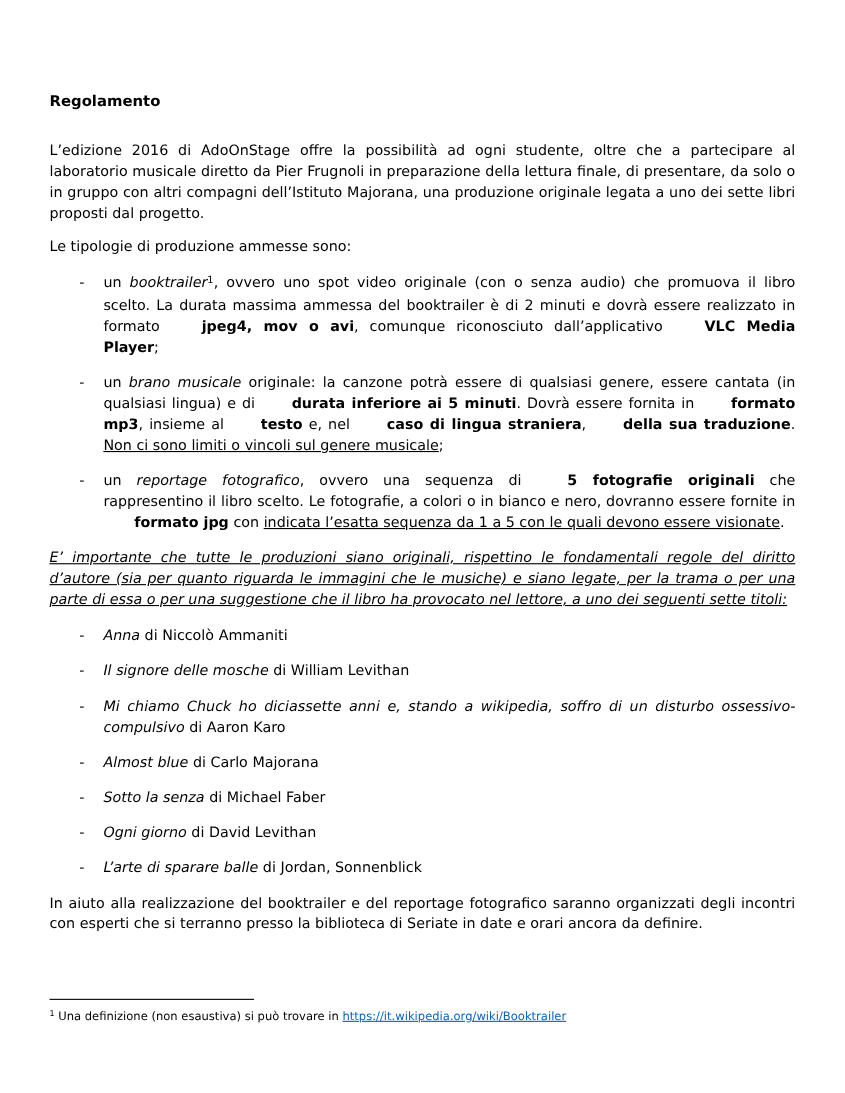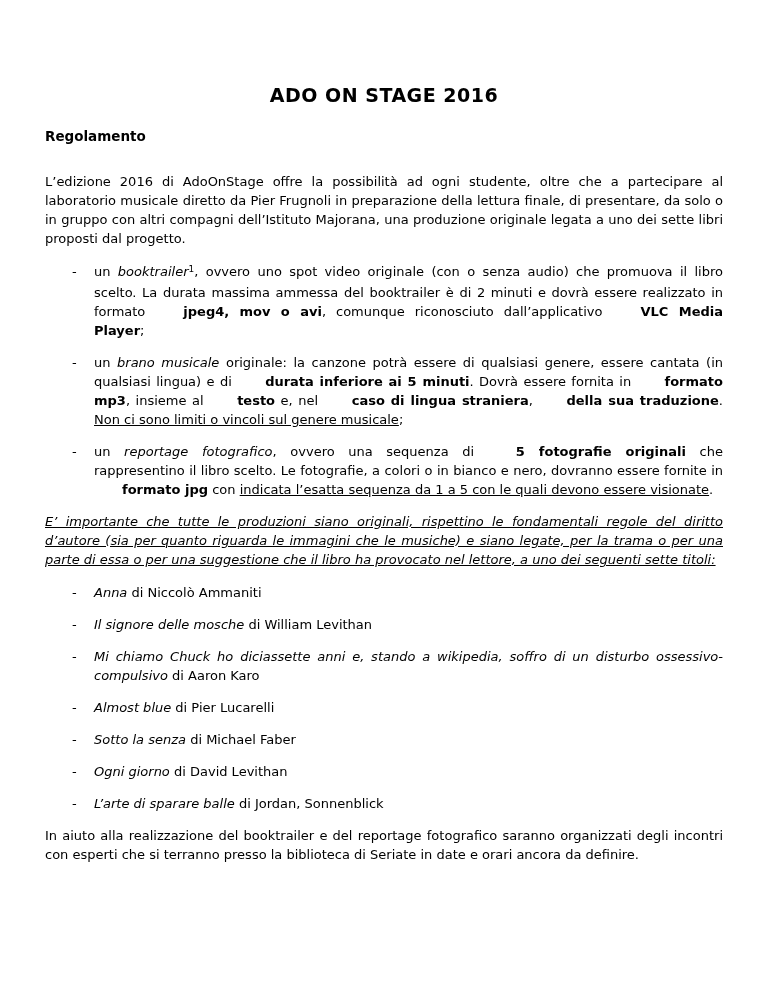--- a/index.html
+++ b/index.html
@@ -89,25 +89,25 @@
   .footnote-text {
     font-size: 10.5px;
     line-height: 15px;
     color: #000000;
   }
 </style>
 </head>
 <body>
 
 <div class="page">
-  <h1 class="doc-title">ADO ON STAGE 2016</h1>
   <h2 class="doc-subtitle">Regolamento</h2>
 
   <div class="doc-body">
       <p><span>L’edizione 2016 di AdoOnStage offre la possibilità ad ogni studente, oltre che a partecipare al laboratorio musicale diretto da Pier Frugnoli in preparazione della lettura finale, di presentare, da solo o in gruppo con altri compagni dell’Istituto Majorana, una produzione originale legata a uno dei sette libri proposti dal progetto.</span></p>
+      <p><span>Le tipologie di produzione ammesse sono:</span></p>
       <div class="list">
         <div class="list-item">
           <span class="marker">-</span>
           <span class="li-content"><span>un </span><span class="i">booktrailer</span><span class="sup">1</span><span>, ovvero uno spot video originale (con o senza audio) che promuova il libro scelto. La durata massima ammessa del booktrailer è di 2 minuti e dovrà essere realizzato in formato </span><span class="b">jpeg4, mov o avi</span><span>, comunque riconosciuto dall’applicativo </span><span class="b">VLC Media Player</span><span>;</span></span>
         </div>
         <div class="list-item">
           <span class="marker">-</span>
           <span class="li-content"><span>un </span><span class="i">brano musicale</span><span> originale: la canzone potrà essere di qualsiasi genere, essere cantata (in qualsiasi lingua) e di </span><span class="b">durata inferiore ai 5 minuti</span><span>. Dovrà essere fornita in </span><span class="b">formato mp3</span><span>, insieme al </span><span class="b">testo</span><span> e, nel </span><span class="b">caso di lingua straniera</span><span>, </span><span class="b">della sua traduzione</span><span>. </span><span class="u">Non ci sono limiti o vincoli sul genere musicale</span><span>;</span></span>
         </div>
         <div class="list-item">
@@ -124,31 +124,35 @@
         <div class="list-item">
           <span class="marker">-</span>
           <span class="li-content"><span class="i">Il signore delle mosche</span><span> di William Levithan</span></span>
         </div>
         <div class="list-item">
           <span class="marker">-</span>
           <span class="li-content"><span class="i">Mi chiamo Chuck ho diciassette anni e, stando a wikipedia, soffro di un disturbo ossessivo-compulsivo</span><span> di Aaron Karo</span></span>
         </div>
         <div class="list-item">
           <span class="marker">-</span>
-          <span class="li-content"><span class="i">Almost blue</span><span> di Pier Lucarelli</span></span>
+          <span class="li-content"><span class="i">Almost blue</span><span> di Carlo Majorana</span></span>
         </div>
         <div class="list-item">
           <span class="marker">-</span>
           <span class="li-content"><span class="i">Sotto la senza</span><span> di Michael Faber</span></span>
         </div>
         <div class="list-item">
           <span class="marker">-</span>
           <span class="li-content"><span class="i">Ogni giorno</span><span> di David Levithan</span></span>
         </div>
         <div class="list-item">
           <span class="marker">-</span>
           <span class="li-content"><span class="i">L’arte di sparare balle</span><span> di Jordan, Sonnenblick</span></span>
         </div>
       </div>
       <p><span>In aiuto alla realizzazione del booktrailer e del reportage fotografico saranno organizzati degli incontri con esperti che si terranno presso la biblioteca di Seriate in date e orari ancora da definire.</span></p>
     </div>
 
+  <div class="footnote-area">
+    <hr class="footnote-divider">
+    <div class="footnote-text"><span class="sup">1</span><span> Una definizione (non esaustiva) si può trovare in </span><a class="link" href="#">https://it.wikipedia.org/wiki/Booktrailer</a></div>
+  </div>
 </div>
 
 </body></html>

